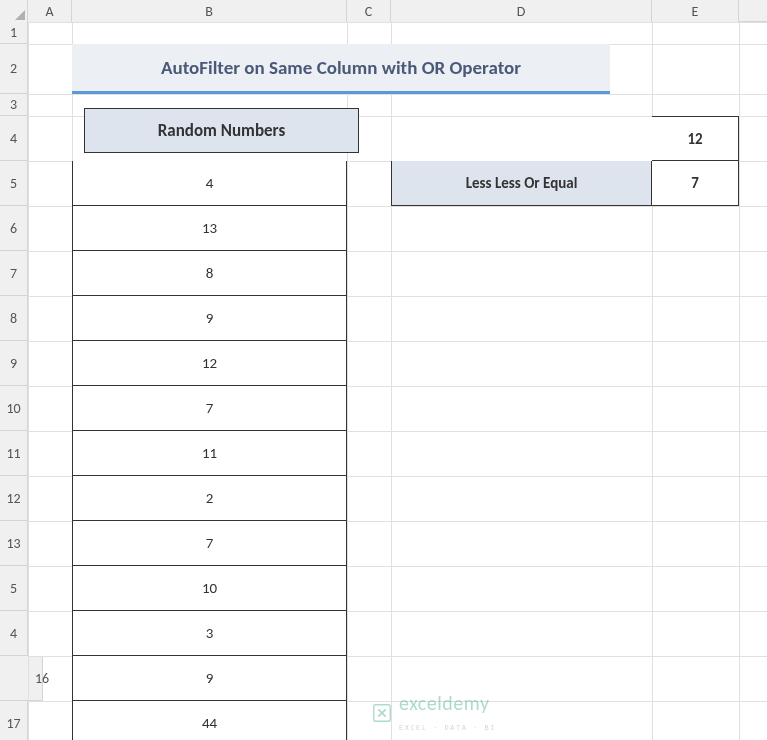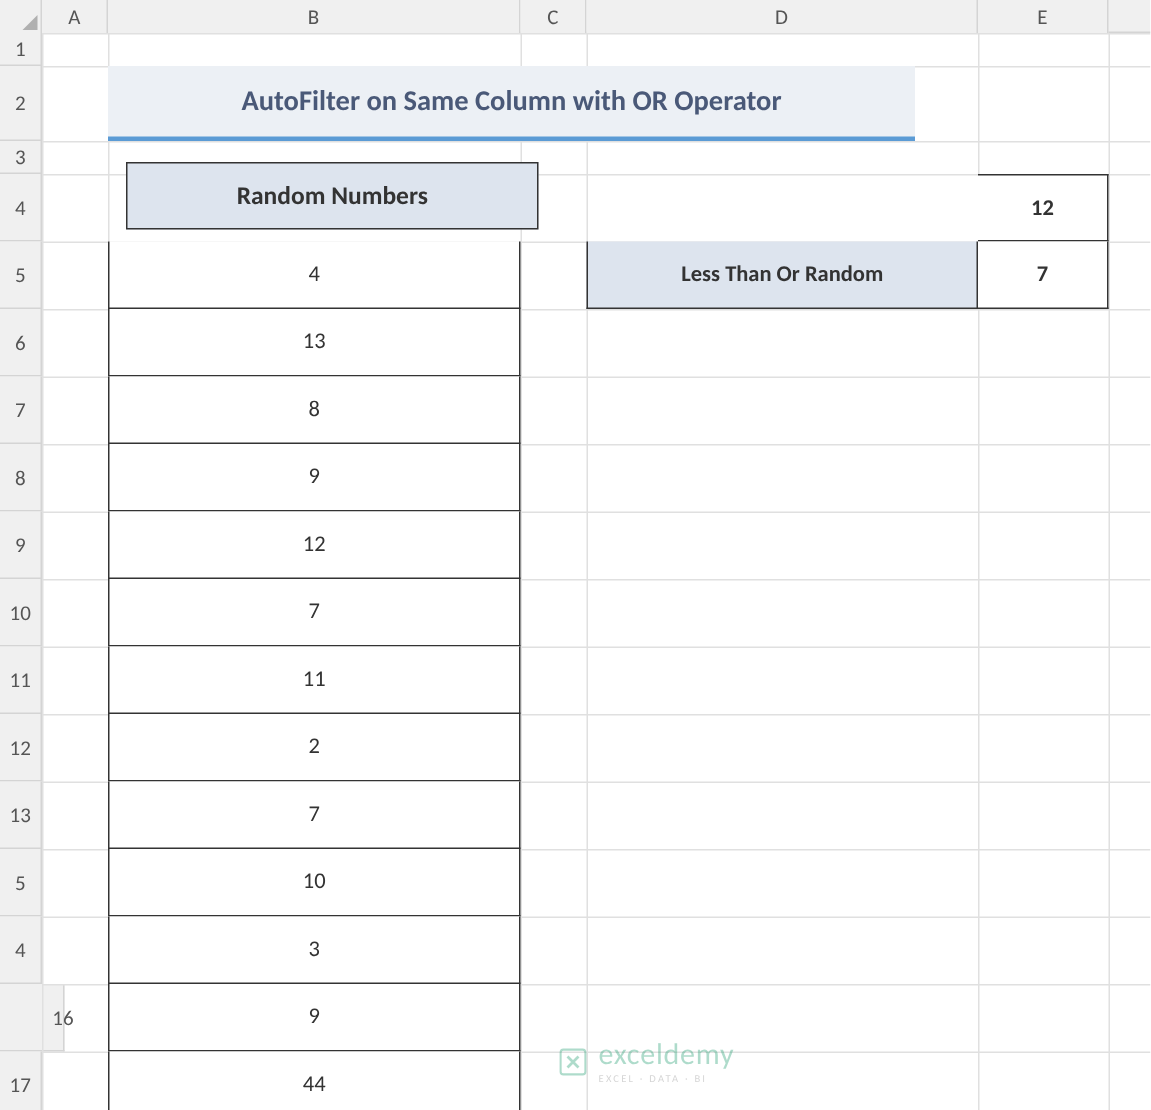--- a/index.html
+++ b/index.html
@@ -148,21 +148,21 @@
     .watermark {
       position: absolute;
       display: flex;
       align-items: center;
       opacity: 0.35;
       color: #1a9b6c;
     }
     .watermark svg { margin-right: 6px; }
     .wm-text { display: flex; flex-direction: column; line-height: 1; }
     .wm-main { font-size: 20px; font-weight: 500; letter-spacing: 0.5px; }
-    .wm-sub { font-size: 7px; letter-spacing: 1.5px; color: #888; margin-top: 2px; }
+    .wm-sub { font-size: 7px; letter-spacing: 1.5px; color: #888; margin-top: 12px; font-family: Liberation Mono, monospace; }
   </style>
 </head>
 <body>
 
 <div class="grid">
 
   <div class="col-headers">
     <div class="corner"></div>
     <div id="colh-container" style="display: flex;">
         <div class="col-h" style="width: 44px;">A</div>
@@ -226,21 +226,21 @@
       <div class="table-cell" style="left: 44px; top: 319px; width: 275px; height: 45px;">12</div>
       <div class="table-cell" style="left: 44px; top: 364px; width: 275px; height: 45px;">7</div>
       <div class="table-cell" style="left: 44px; top: 409px; width: 275px; height: 45px;">11</div>
       <div class="table-cell" style="left: 44px; top: 454px; width: 275px; height: 45px;">2</div>
       <div class="table-cell" style="left: 44px; top: 499px; width: 275px; height: 45px;">7</div>
       <div class="table-cell" style="left: 44px; top: 544px; width: 275px; height: 45px;">10</div>
       <div class="table-cell" style="left: 44px; top: 589px; width: 275px; height: 45px;">3</div>
       <div class="table-cell" style="left: 44px; top: 634px; width: 275px; height: 45px;">9</div>
       <div class="table-cell" style="left: 44px; top: 679px; width: 275px; height: 45px;">44</div>
       <div class="criteria-value" style="left: 624px; top: 94px; width: 87px; height: 45px;">12</div>
-      <div class="criteria-label" style="left: 363px; top: 139px; width: 261px; height: 45px; border-top: none;">Less Than Or Random</div>
+      <div class="criteria-label" style="left: 363px; top: 139px; width: 261px; height: 45px; border-top: none;">Less Less Or Equal</div>
       <div class="criteria-value" style="left: 624px; top: 139px; width: 87px; height: 45px; border-top: none;">7</div>
       <div class="watermark" style="left: 343px; top: 671px;">
   <svg width="22" height="22" viewBox="0 0 24 24">
     <rect x="3" y="3" width="18" height="18" rx="2" fill="none" stroke="#1a9b6c" stroke-width="1.5"></rect>
     <path d="M8 8 L16 16 M16 8 L8 16" stroke="#1a9b6c" stroke-width="2"></path>
   </svg>
   <div class="wm-text">
     <span class="wm-main">exceldemy</span>
     <span class="wm-sub">EXCEL · DATA · BI</span>
   </div>

